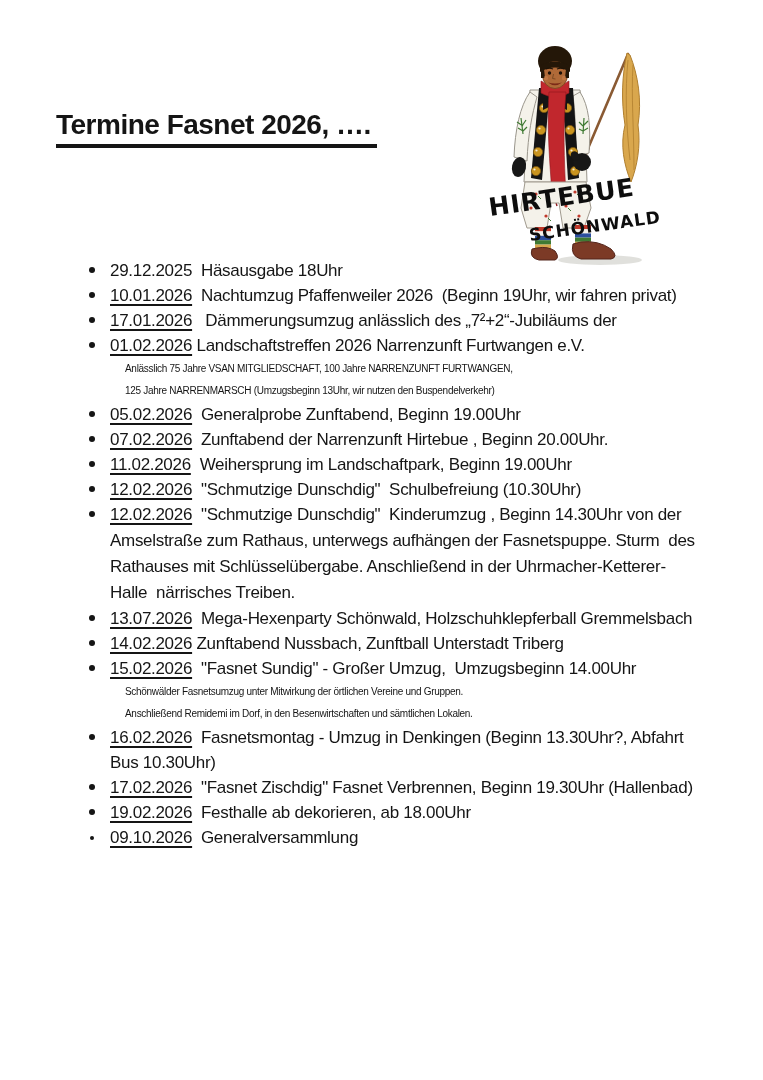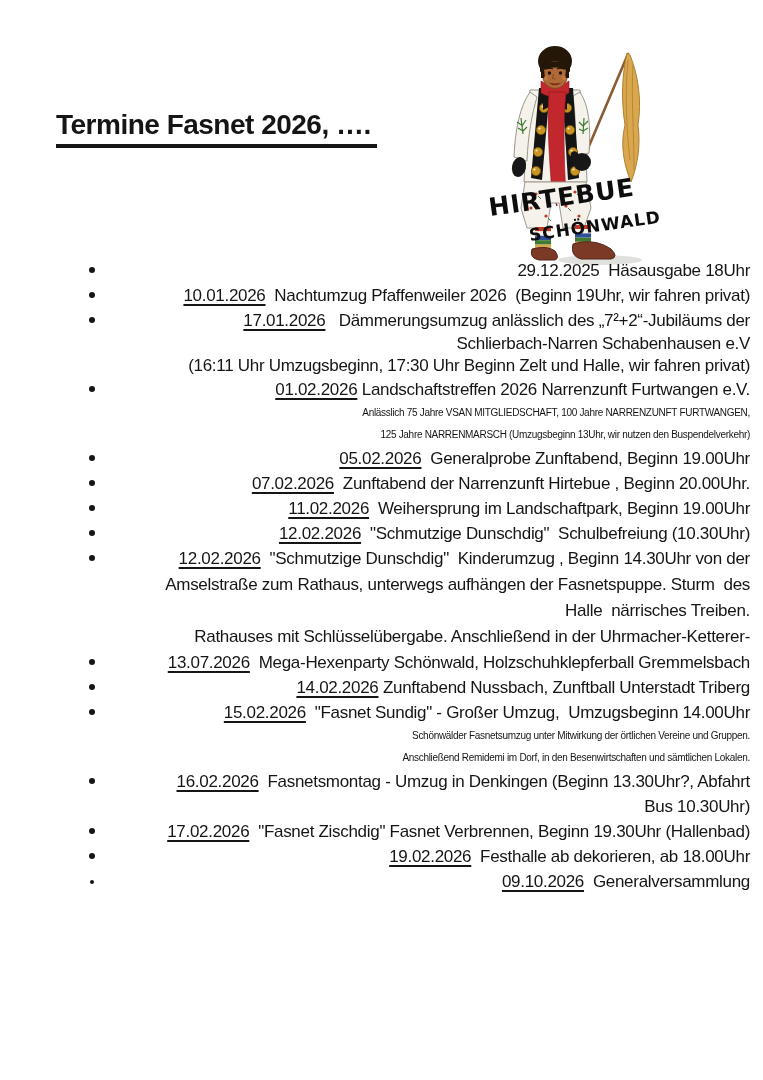--- a/index.html
+++ b/index.html
@@ -8,21 +8,21 @@
     background:#ffffff;color:#151515;
     font-family:"Liberation Sans", sans-serif;
   }
   .page-title{
     position:absolute;left:56px;top:90px;
     font-size:28px;font-weight:bold;letter-spacing:-0.5px;
     border-bottom:4px solid #151515;padding-bottom:3px;padding-right:6px;
     white-space:pre;
   }
   .event-list{position:absolute;left:110px;top:258px;width:640px;}
-  .event{position:relative;text-align:right;}
+  .event{position:relative;}
   .line{
     white-space:pre;font-size:17px;line-height:25px;letter-spacing:-0.3px;
   }
   .line.small{font-size:10px;line-height:22px;margin-left:15px;}
   .event.tight .cont-lines .line{line-height:22px;}
   .event.wide .line{line-height:26px;}
   .bullet{
     position:absolute;left:-21px;top:9px;width:6px;height:6px;
     border-radius:50%;background:#151515;
   }
@@ -167,24 +167,20 @@
 
   <div class="event">
     <span class="bullet"></span>
     <div class="line main"><span class="date u">10.01.2026</span><span class="main-text">  Nachtumzug Pfaffenweiler 2026  (Beginn 19Uhr, wir fahren privat)</span></div>
     <div class="cont-lines"></div>
   </div>
 
   <div class="event tight">
     <span class="bullet"></span>
     <div class="line main"><span class="date u">17.01.2026</span><span class="main-text">   Dämmerungsumzug anlässlich des „7²+2“-Jubiläums der</span></div>
-    <div class="cont-lines">
-        <div class="line cont">Schlierbach-Narren Schabenhausen e.V</div>
-        <div class="line cont">(16:11 Uhr Umzugsbeginn, 17:30 Uhr Beginn Zelt und Halle, wir fahren privat)</div>
-      </div>
   </div>
 
   <div class="event tight">
     <span class="bullet"></span>
     <div class="line main"><span class="date u">01.02.2026</span><span class="main-text"> Landschaftstreffen 2026 Narrenzunft Furtwangen e.V.</span></div>
     <div class="cont-lines">
         <div class="line cont small">Anlässlich 75 Jahre VSAN MITGLIEDSCHAFT, 100 Jahre NARRENZUNFT FURTWANGEN,</div>
         <div class="line cont small">125 Jahre NARRENMARSCH (Umzugsbeginn 13Uhr, wir nutzen den Buspendelverkehr)</div>
       </div>
   </div>
@@ -211,22 +207,22 @@
     <span class="bullet"></span>
     <div class="line main"><span class="date u">12.02.2026</span><span class="main-text">  "Schmutzige Dunschdig"  Schulbefreiung (10.30Uhr)</span></div>
     <div class="cont-lines"></div>
   </div>
 
   <div class="event wide">
     <span class="bullet"></span>
     <div class="line main"><span class="date u">12.02.2026</span><span class="main-text">  "Schmutzige Dunschdig"  Kinderumzug , Beginn 14.30Uhr von der</span></div>
     <div class="cont-lines">
         <div class="line cont">Amselstraße zum Rathaus, unterwegs aufhängen der Fasnetspuppe. Sturm  des</div>
+        <div class="line cont">Rathauses mit Schlüsselübergabe. Anschließend in der Uhrmacher-Ketterer-</div>
         <div class="line cont">Halle  närrisches Treiben.</div>
-        <div class="line cont">Rathauses mit Schlüsselübergabe. Anschließend in der Uhrmacher-Ketterer-</div>
       </div>
   </div>
 
   <div class="event">
     <span class="bullet"></span>
     <div class="line main"><span class="date u">13.07.2026</span><span class="main-text">  Mega-Hexenparty Schönwald, Holzschuhklepferball Gremmelsbach</span></div>
     <div class="cont-lines"></div>
   </div>
 
   <div class="event">

